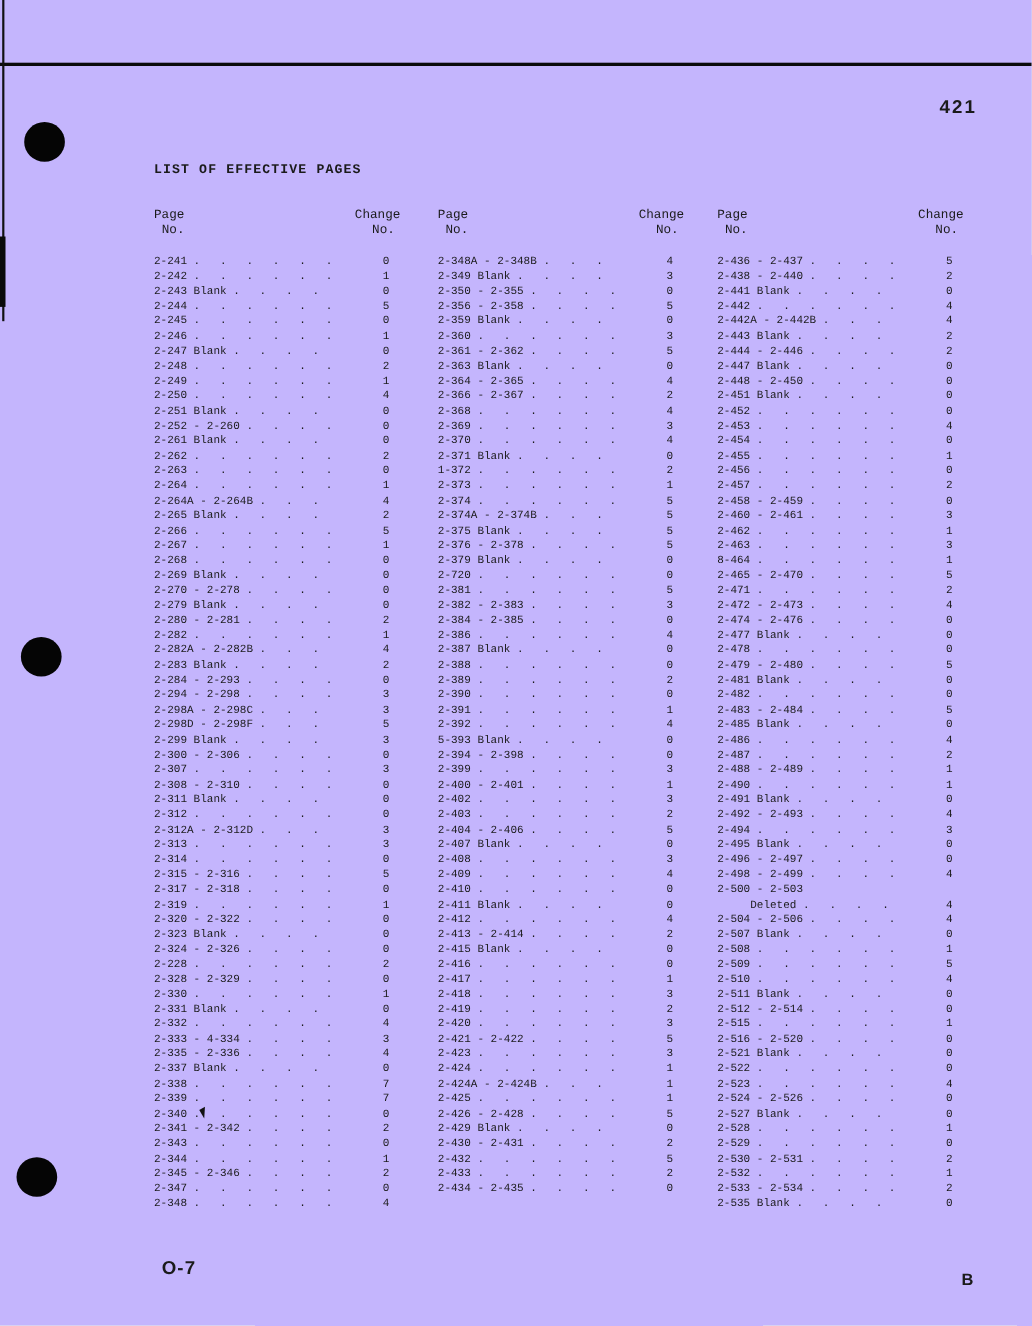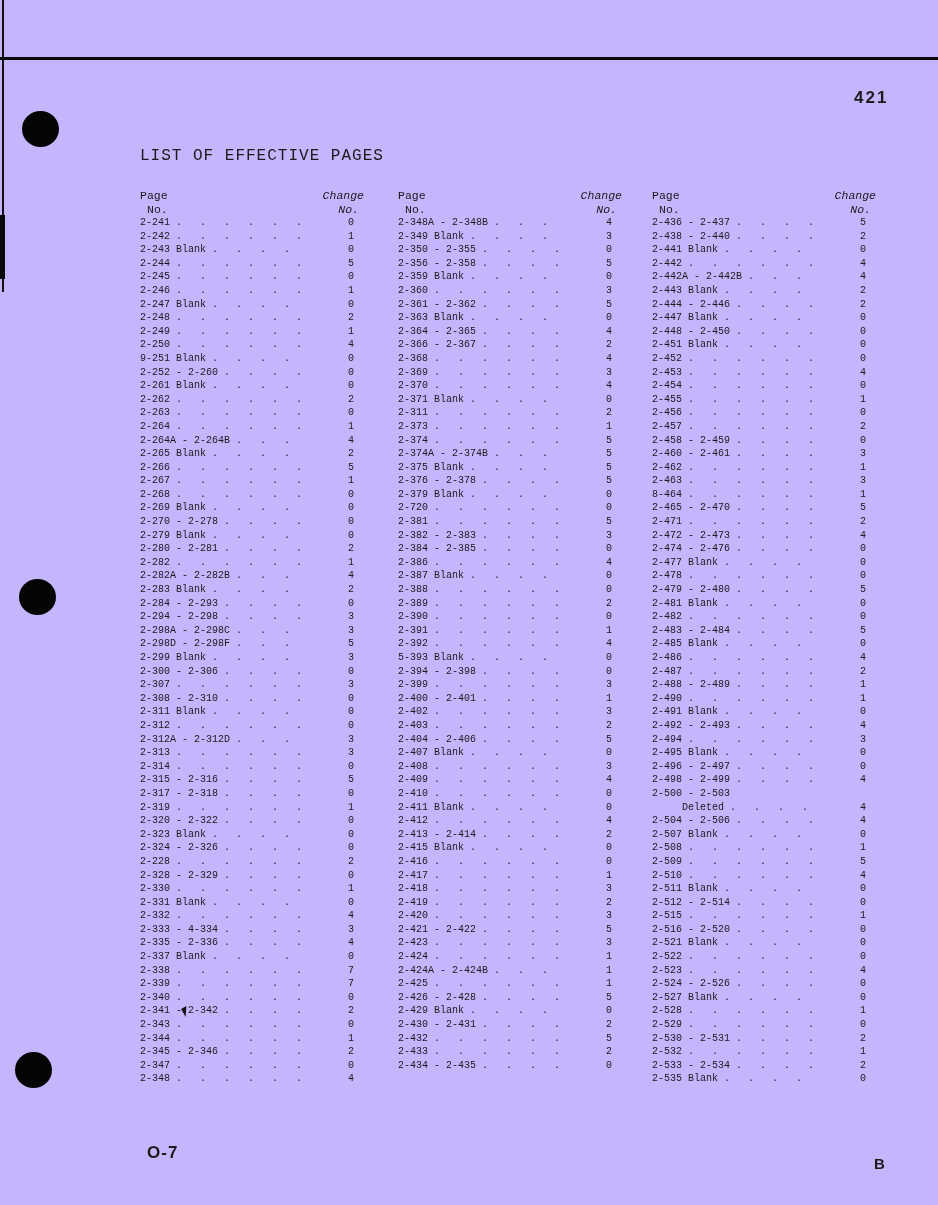--- a/index.html
+++ b/index.html
@@ -22,27 +22,27 @@
     transform:rotate(-30deg);
   }
   
   .pageno{
     position:absolute;left:854px;top:88px;
     font-family:"Liberation Sans","DejaVu Sans",sans-serif;
     font-weight:700;font-size:17px;letter-spacing:2px;
   }
   .title{
     position:absolute;left:140px;top:147px;
-    font-size:16px;letter-spacing:1px;font-weight:400;
+    font-size:12px;letter-spacing:1px;font-weight:700;
   }
   
   .col{position:absolute;top:189px;width:224px;}
   .c1{left:140px;} .c2{left:398px;} .c3{left:652px;}
-  .colhead{display:flex;justify-content:space-between;font-size:11.5px;line-height:13.5px;margin-bottom:0;}
-  .h-change{text-align:right;font-style:italic;}
+  .colhead{display:flex;justify-content:space-between;font-size:11.5px;line-height:13.5px;margin-bottom:16px;}
+  .h-change{text-align:right;}
   .h-page .sub{padding-left:7px;}
   .h-change .sub{padding-right:5px;}
   .rows{font-size:10px;}
   .row{position:relative;height:13.6px;line-height:13.6px;}
   .entry{white-space:pre;}
   .chg{position:absolute;right:10px;top:0;width:3ch;text-align:right;}
   
   .foot-left{
     position:absolute;left:147px;top:1143px;
     font-family:"Liberation Sans","DejaVu Sans",sans-serif;
@@ -116,21 +116,21 @@
   </div>
         <div class="row">
     <span class="entry">2-249 .   .   .   .   .   . </span>
     <span class="chg">1</span>
   </div>
         <div class="row">
     <span class="entry">2-250 .   .   .   .   .   . </span>
     <span class="chg">4</span>
   </div>
         <div class="row">
-    <span class="entry">9-251 Blank .   .   .   .   </span>
+    <span class="entry">2-251 Blank .   .   .   .   </span>
     <span class="chg">0</span>
   </div>
         <div class="row">
     <span class="entry">2-252 - 2-260 .   .   .   . </span>
     <span class="chg">0</span>
   </div>
         <div class="row">
     <span class="entry">2-261 Blank .   .   .   .   </span>
     <span class="chg">0</span>
   </div>
@@ -403,21 +403,21 @@
   </div>
         <div class="row">
     <span class="entry">2-370 .   .   .   .   .   . </span>
     <span class="chg">4</span>
   </div>
         <div class="row">
     <span class="entry">2-371 Blank .   .   .   .   </span>
     <span class="chg">0</span>
   </div>
         <div class="row">
-    <span class="entry">2-311 .   .   .   .   .   . </span>
+    <span class="entry">1-372 .   .   .   .   .   . </span>
     <span class="chg">2</span>
   </div>
         <div class="row">
     <span class="entry">2-373 .   .   .   .   .   . </span>
     <span class="chg">1</span>
   </div>
         <div class="row">
     <span class="entry">2-374 .   .   .   .   .   . </span>
     <span class="chg">5</span>
   </div>

